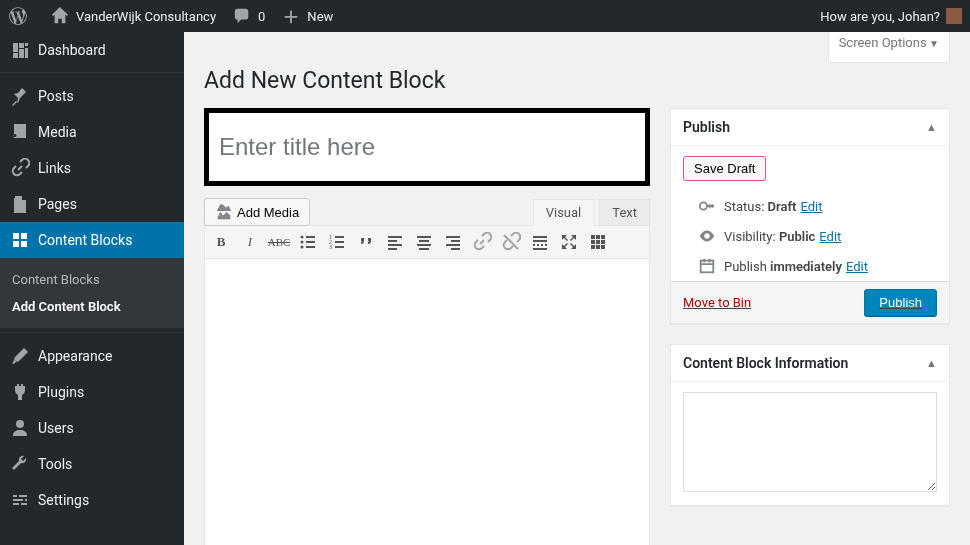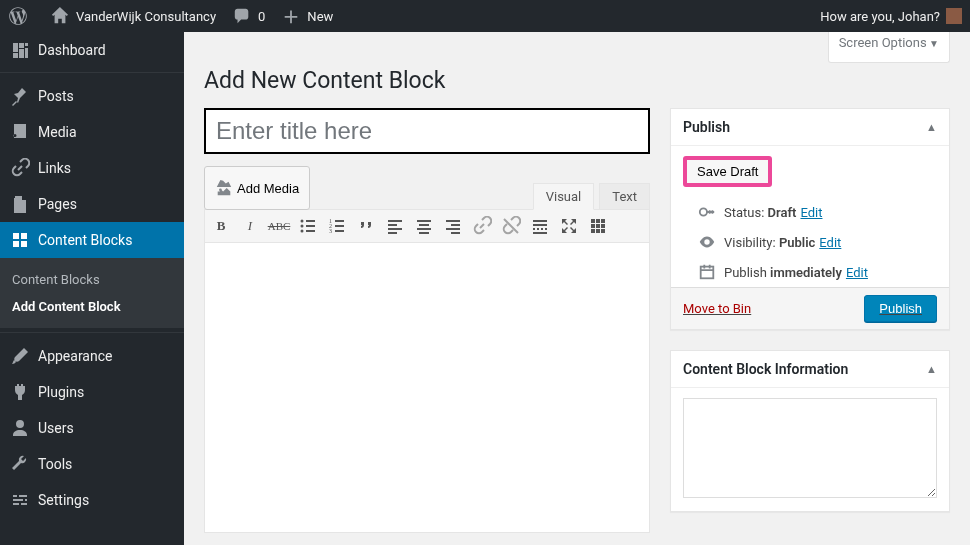--- a/index.html
+++ b/index.html
@@ -30,26 +30,26 @@
     .screen-options-row { text-align: right; }
     .screen-options-btn { display: inline-block; background: #fff; border: 1px solid #e1e1e1; border-top: none; border-radius: 0 0 3px 3px; padding: 3px 10px 12px; font-size: 13px; color: #72777c; cursor: pointer; }
     .screen-options-btn::after { content: " ▼"; font-size: 10px; color: #72777c; }
     h1.page-title { font-size: 23px; font-weight: 400; color: #23282d; margin: 4px 0 14px; }
     
     .columns { display: flex; gap: 20px; }
     .col-main { flex: 1; min-width: 0; }
     .col-side { width: 280px; flex-shrink: 0; }
     
     
-    .title-input { width: 100%; padding: 3px 10px; font-size: 24px; line-height: 1.5; border: 2px solid #000000; background: #fff; outline: none; }
+    .title-input { width: 100%; padding: 16px 10px; font-size: 24px; line-height: 1.5; border: 5px solid #000000; background: #fff; outline: none; }
     .title-input::placeholder { color: #72777c; }
     
     
     .media-row { display: flex; justify-content: space-between; align-items: flex-end; margin-top: 12px; margin-bottom: -1px; }
-    .add-media-btn { background: #f7f7f7; border: 1px solid #ccc; border-radius: 3px; padding: 12px 10px; font-size: 13px; cursor: pointer; display: inline-flex; align-items: center; gap: 4px; }
+    .add-media-btn { background: #f7f7f7; border: 1px solid #ccc; border-radius: 3px; padding: 4px 10px; font-size: 13px; cursor: pointer; display: inline-flex; align-items: center; gap: 4px; }
     .add-media-icon { width: 18px; height: 18px; fill: #82878c; }
     .editor-tabs { display: flex; }
     .etab { padding: 5px 12px; border: 1px solid #e5e5e5; background: #ebebeb; color: #555; font-size: 13px; cursor: pointer; }
     .etab.active { background: #f5f5f5; border-bottom-color: #f5f5f5; }
     .etab:not(:last-child){ margin-right: 5px; }
     
     .toolbar { background: #f5f5f5; border: 1px solid #e5e5e5; padding: 2px; display: flex; flex-wrap: wrap; gap: 1px; }
     .tbtn { width: 28px; height: 28px; display: inline-flex; align-items: center; justify-content: center; cursor: pointer; color: #555; font-family: Georgia, serif; }
     .tbtn svg { width: 20px; height: 20px; fill: #555; }
     .tbtn.disabled { opacity: .5; }
@@ -57,21 +57,21 @@
     
     
     .metabox { background: #fff; border: 1px solid #e5e5e5; box-shadow: 0 1px 1px rgba(0,0,0,.04); margin-bottom: 20px; }
     .metabox-header { border-bottom: 1px solid #eee; padding: 10px 12px; display: flex; justify-content: space-between; align-items: center; cursor: pointer; }
     .metabox-title { font-size: 14px; font-weight: 600; color: #23282d; }
     .metabox-toggle { color: #72777c; font-size: 11px; }
     .metabox-body { padding: 10px 12px; }
     .metabox-body.minor { padding: 0; }
     
     .minor-actions { padding: 10px 12px; }
-    .save-draft-btn { background: #f7f7f7; border: 4px solid #ec4899; border-radius: 3px; padding: 4px 10px; font-size: 13px; cursor: pointer; }
+    .save-draft-btn { background: #f7f7f7; border: 1px solid #ec4899; border-radius: 3px; padding: 4px 10px; font-size: 13px; cursor: pointer; }
     
     .misc { padding: 6px 27px; display: flex; align-items: center; font-size: 13px; color: #444; }
     .misc-icon { width: 18px; height: 18px; margin-right: 8px; color: #82878c; fill: #82878c; }
     .misc strong { font-weight: 600; }
     .edit-link { color: #0073aa; text-decoration: underline; margin-left: 4px; cursor: pointer; }
     
     .major-actions { border-top: 1px solid #ddd; background: #f5f5f5; padding: 7px 12px; display: flex; justify-content: space-between; align-items: center; text-decoration: underline; }
     .trash-link { color: #a00; cursor: pointer; text-decoration: none; }
     .publish-btn { background: #0085ba; border: 1px solid #0073aa; color: #fff; padding: 5px 14px; border-radius: 3px; font-size: 13px; cursor: pointer; box-shadow: 0 1px 0 #006799; }
     

